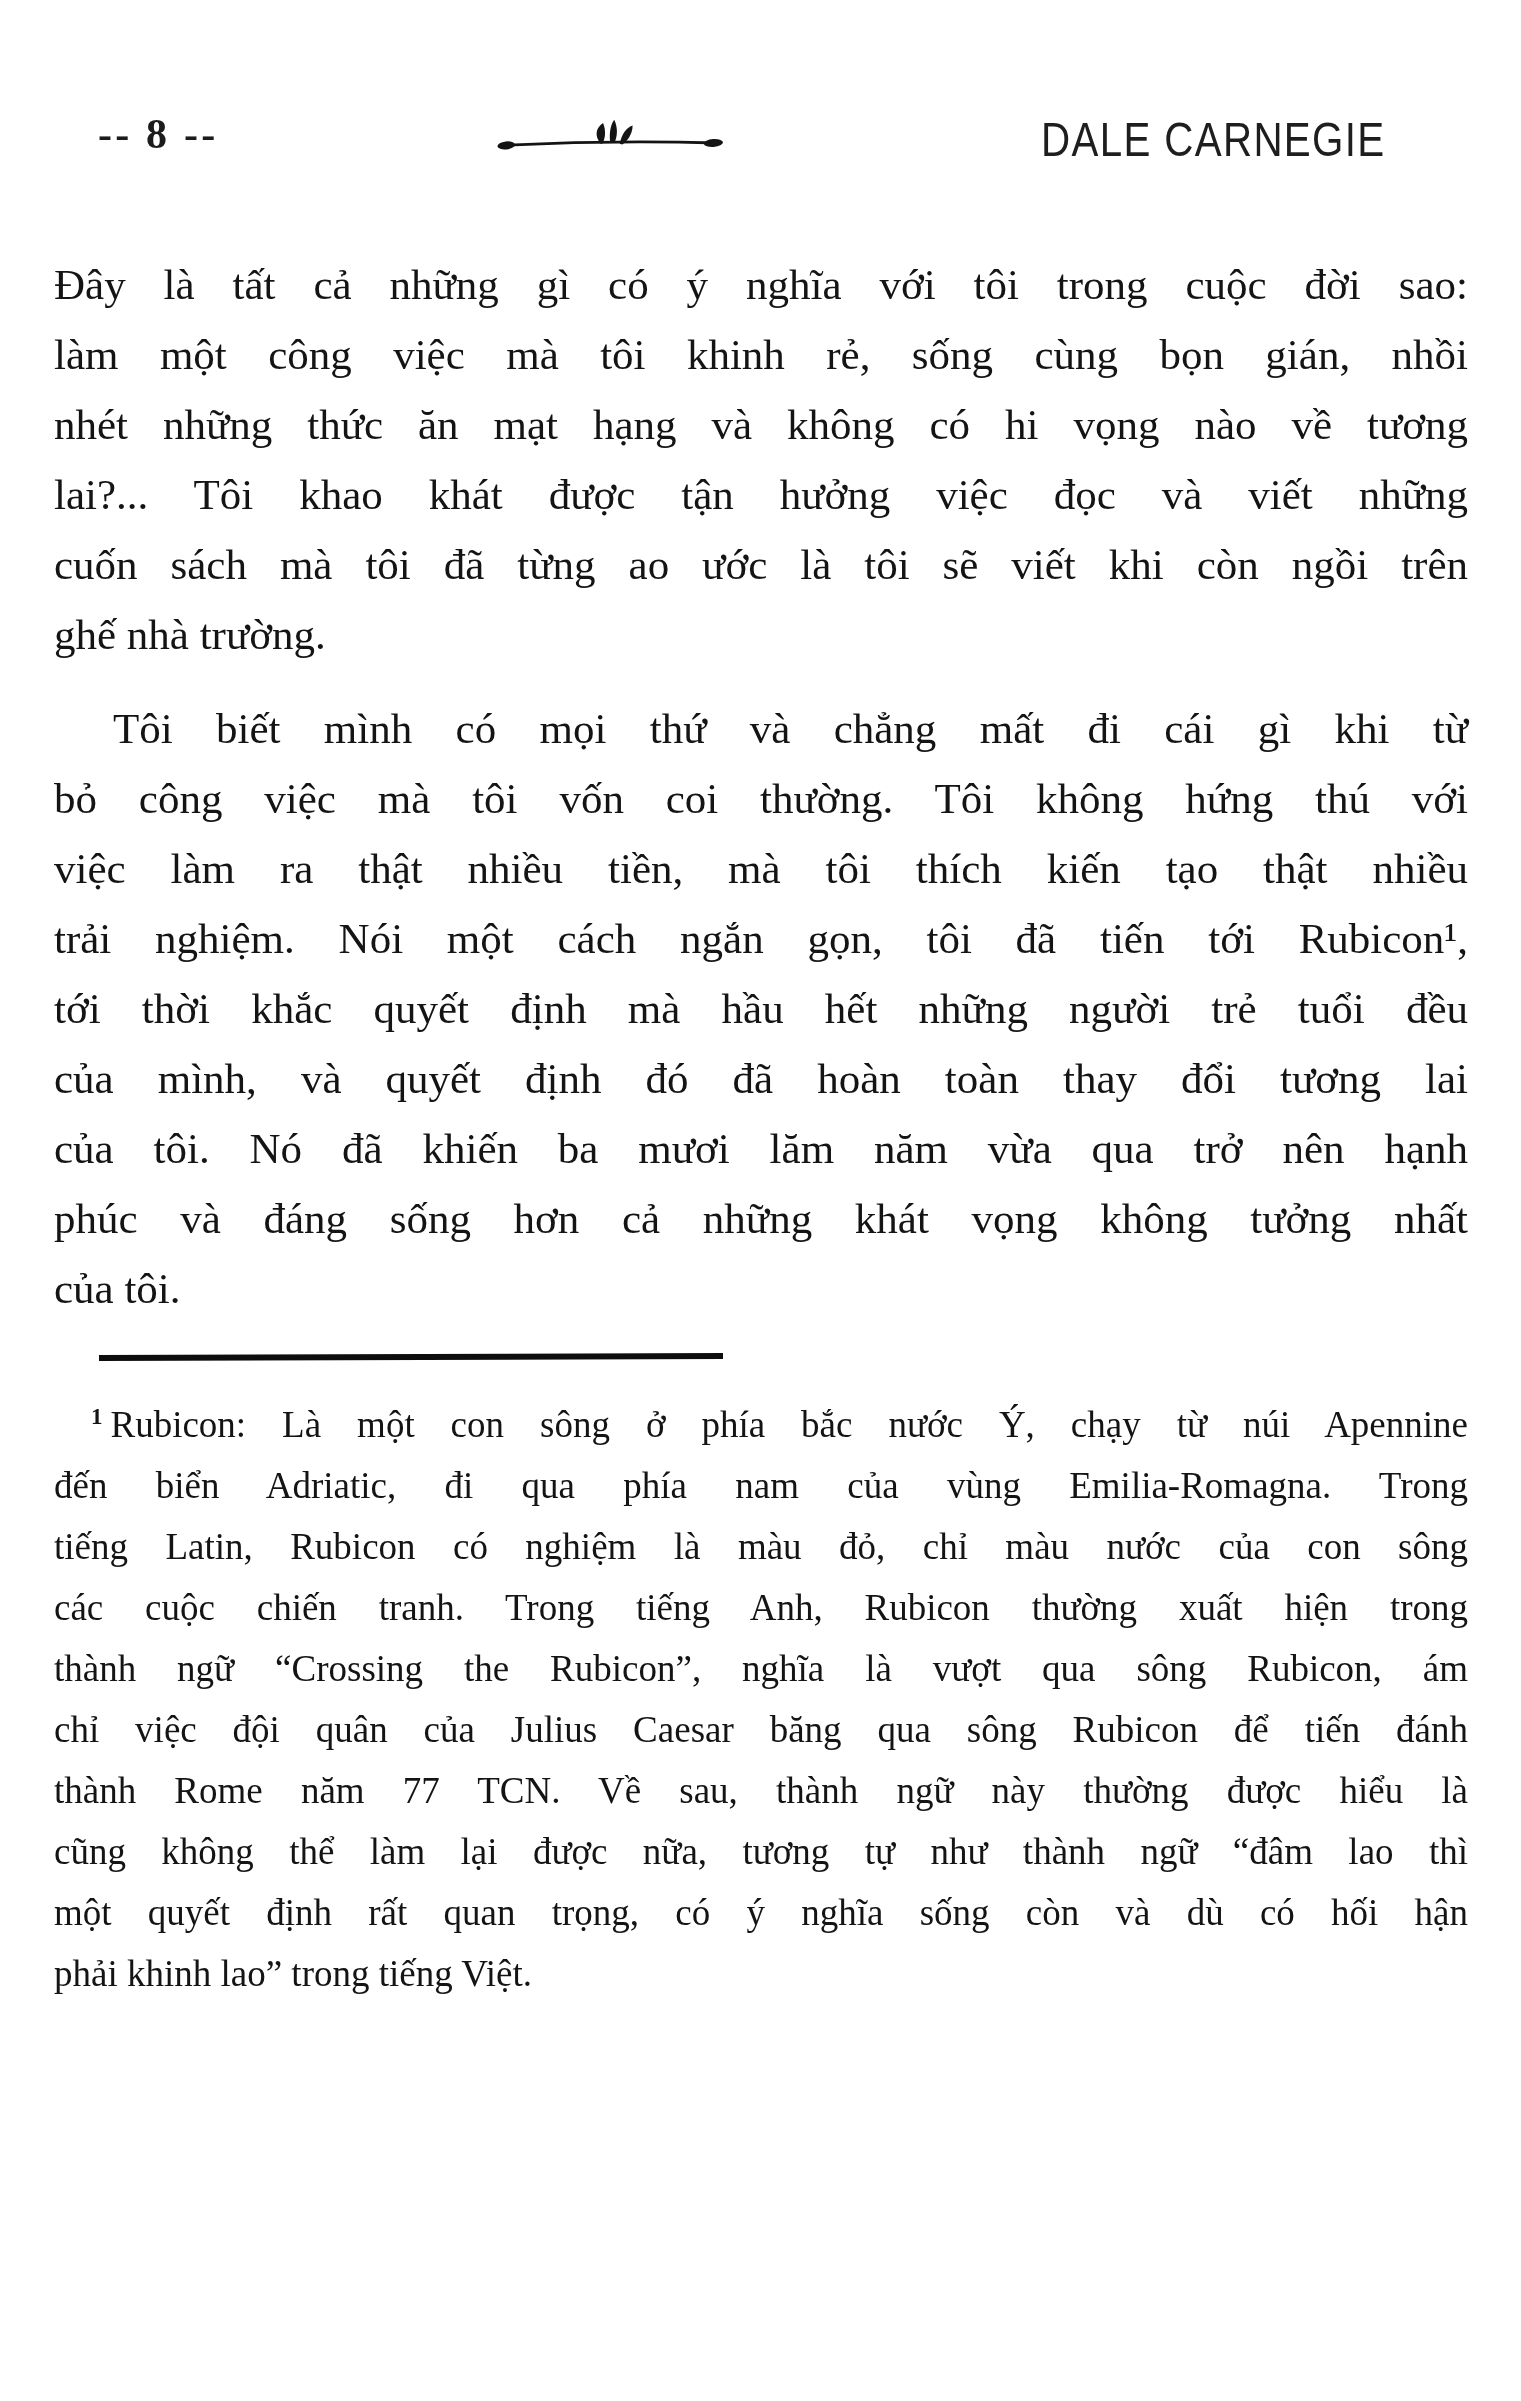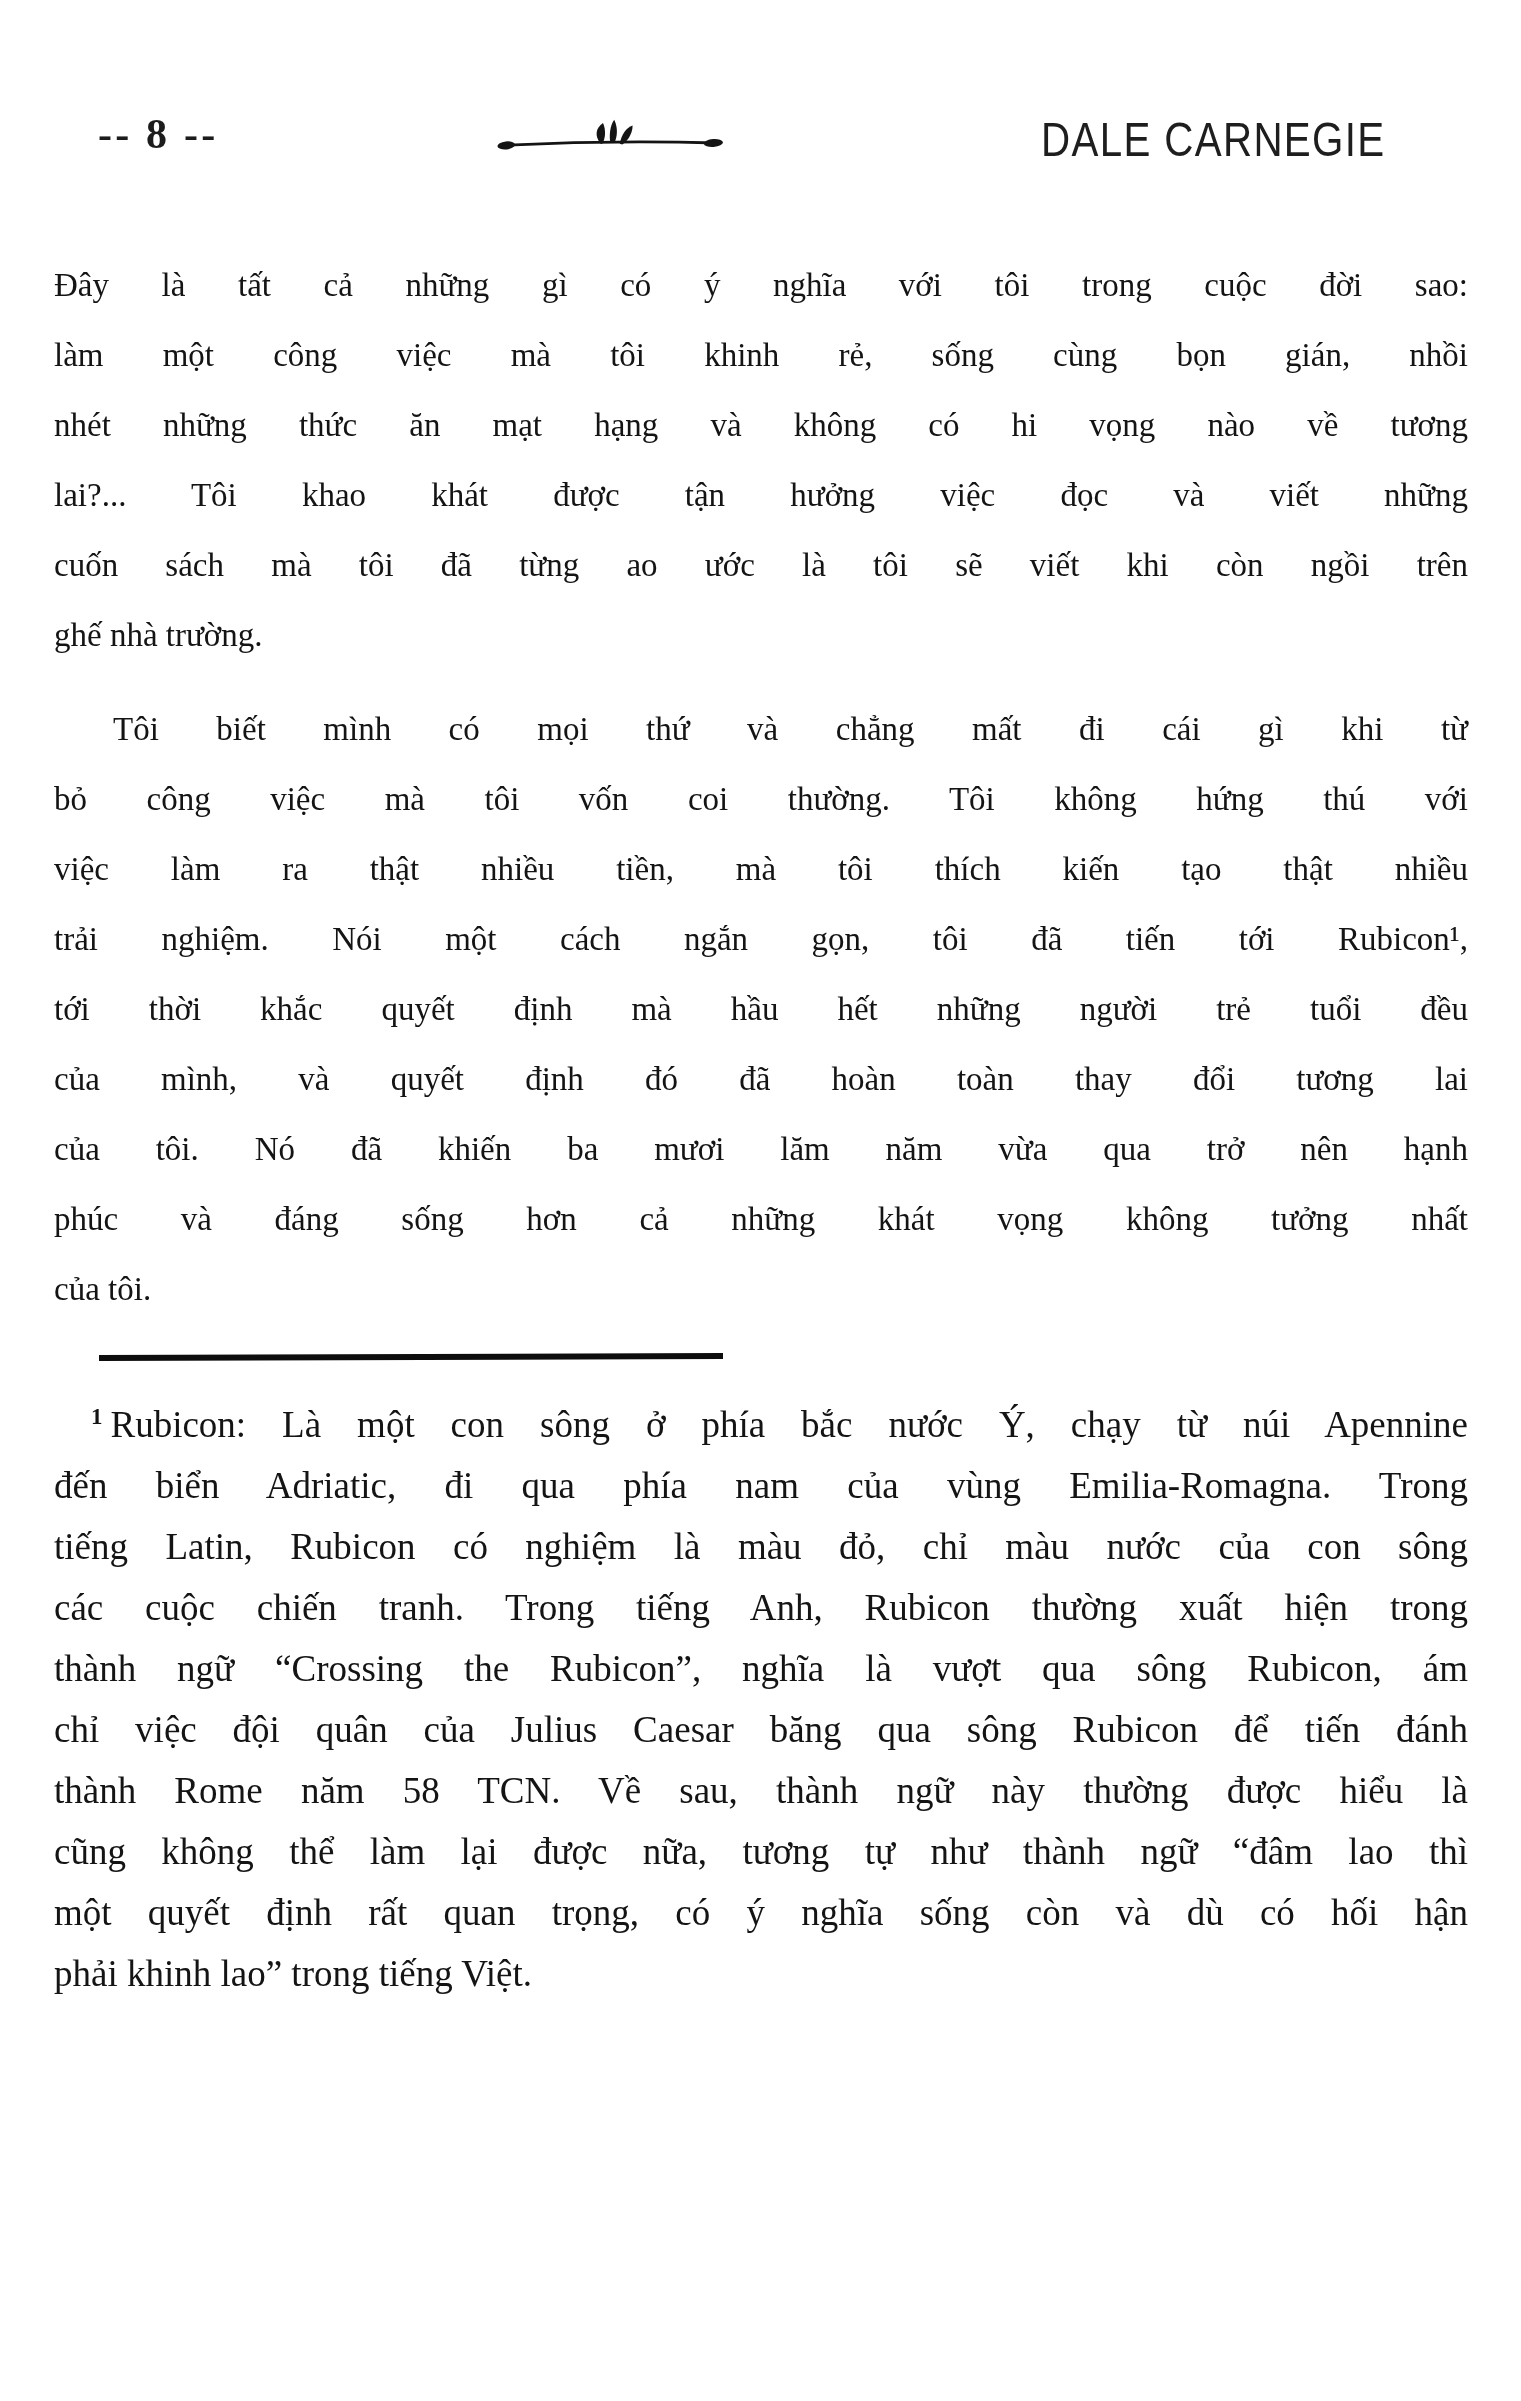--- a/index.html
+++ b/index.html
@@ -27,21 +27,21 @@
     white-space:nowrap;
   }
   
   .textcol{position:absolute;left:54px;top:250px;width:1414px;}
   .line{
     text-align:justify;
     text-align-last:justify;
     -moz-text-align-last:justify;
   }
   .line.last{text-align-last:left;-moz-text-align-last:left;}
-  .bodypara{font-size:33px;line-height:70px;}
+  .bodypara{font-size:43px;line-height:70px;}
   .p2{margin-top:24px;}
   .p2 .line:first-child{text-indent:59px;}
   
   .fn-rule{
     margin-top:30px;margin-left:45px;
     width:624px;height:6.4px;background:#0d0d0d;border:none;
     transform:rotate(-0.18deg);
   }
   .footnote{margin-top:34px;font-size:37px;line-height:61px;}
   .fn-first{text-indent:37px;}
@@ -105,21 +105,21 @@
     <div class="footnote">
       <div class="line fn-first">
         <sup class="sup">1</sup><span class="fn-term">Rubicon:</span><span> Là một con sông ở phía bắc nước Ý, chạy từ núi Apennine</span>
       </div>
       <div>
           <div class="line">đến biển Adriatic, đi qua phía nam của vùng Emilia-Romagna. Trong</div>
           <div class="line">tiếng Latin, Rubicon có nghiệm là màu đỏ, chỉ màu nước của con sông</div>
           <div class="line">các cuộc chiến tranh. Trong tiếng Anh, Rubicon thường xuất hiện trong</div>
           <div class="line">thành ngữ “Crossing the Rubicon”, nghĩa là vượt qua sông Rubicon, ám</div>
           <div class="line">chỉ việc đội quân của Julius Caesar băng qua sông Rubicon để tiến đánh</div>
-          <div class="line">thành Rome năm 58 TCN. Về sau, thành ngữ này thường được hiểu là</div>
+          <div class="line">thành Rome năm 77 TCN. Về sau, thành ngữ này thường được hiểu là</div>
           <div class="line">cũng không thể làm lại được nữa, tương tự như thành ngữ “đâm lao thì</div>
           <div class="line">một quyết định rất quan trọng, có ý nghĩa sống còn và dù có hối hận</div>
           <div class="line last">phải khinh lao” trong tiếng Việt.</div>
         </div>
     </div>
 
 
   </div>
 </div>
 

